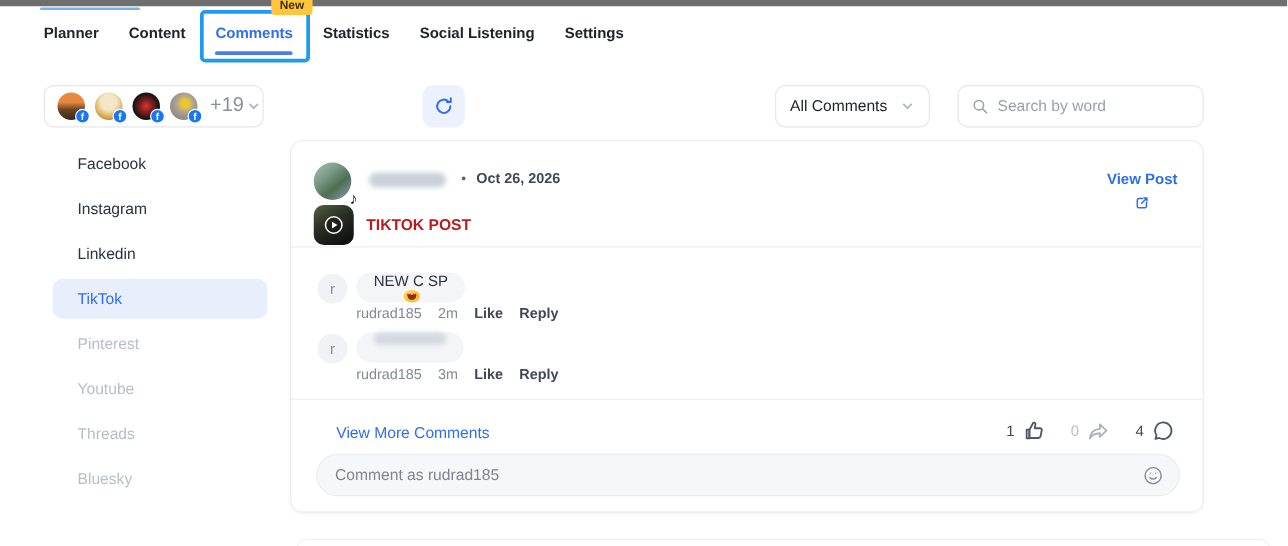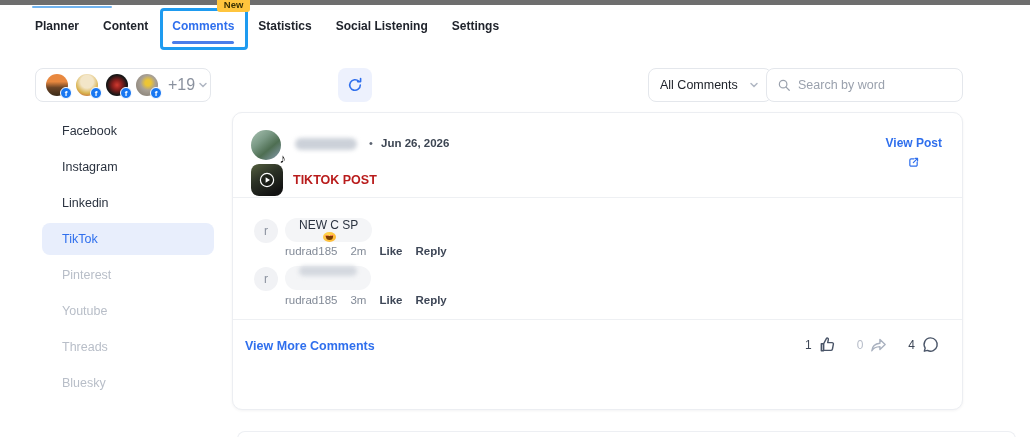--- a/index.html
+++ b/index.html
@@ -37,21 +37,21 @@
   .more-count { color:var(--muted-text,#8a919e); font-size:16px; margin-left:2px; }
   .chev { margin-left:auto; flex:none; }
 
   .refresh-btn { left:338px; width:34px; justify-content:center; background:#edf1fd; border:none; cursor:pointer; }
 
   .date-range { left:378px; width:226px; padding:0 14px; gap:0; cursor:pointer; }
   .date-ph { color:#8b92a0; font-size:12.5px; }
   .date-arrow { color:#b0b7c3; font-size:13px; margin:0 16px; }
   .cal-icon { margin-left:auto; }
 
-  .comments-filter { left:648px; width:124px; padding:0 11px; cursor:pointer; }
+  .comments-filter { left:620px; width:124px; padding:0 11px; cursor:pointer; }
   .cf-label { font-size:12.5px; color:#20242c; font-weight:500; }
 
   .search-box { left:766px; width:197px; padding:0 10px; gap:7px; }
   .search-box input { border:none; outline:none; flex:1; font-size:12.5px; color:#20242c;
                       font-family:"Liberation Sans",sans-serif; background:transparent; min-width:0; }
   .search-box input::placeholder { color:#9aa1ad; }
 
   
   .side { position:absolute; left:42px; top:115px; width:172px; }
   .side-item { height:32px; margin-bottom:4px; display:flex; align-items:center; padding-left:20px;
@@ -87,22 +87,22 @@
   .meta { position:absolute; left:52px; display:flex; gap:13px; font-size:11.5px; color:#828a97; align-items:center; }
   .meta .act { color:#3e4757; font-weight:700; cursor:pointer; }
 
   .emoji { display:inline-block; width:13px; height:13px; border-radius:50%; margin-left:2px; vertical-align:-2px;
            background:radial-gradient(circle at 35% 30%,#ffd84d,#ffb02e); position:relative; }
   .emoji::before { content:"\2665\2665"; position:absolute; top:1.5px; left:0; right:0; text-align:center;
                    font-size:6.5px; line-height:6px; color:#e0245e; letter-spacing:.5px; }
   .emoji::after { content:""; position:absolute; left:3px; right:3px; bottom:2.5px; height:4px;
                   border-radius:0 0 7px 7px; background:#7a3d00; }
 
-  .view-more { position:absolute; left:12px; top:226px; color:var(--accent-blue,#2f6fed);
-               font-size:12.5px; font-weight:700; cursor:pointer; }
+  .view-more { position:absolute; left:36px; top:226px; color:var(--accent-blue,#2f6fed);
+               font-size:12.5px; font-weight:400; cursor:pointer; }
   .reactions { position:absolute; right:22px; top:222px; display:flex; align-items:center; gap:20px; }
   .rx { display:flex; align-items:center; gap:6px; font-size:12px; color:#3e4757; cursor:pointer; }
   .rx.muted { color:#b7bdc9; }
 
   .cmt-input { position:absolute; left:20px; top:250px; width:691px; height:34px; background:#f6f7f9;
                border:1px solid #eaecf0; border-radius:17px; display:flex; align-items:center; padding:0 12px 0 14px; }
   .cmt-input input { flex:1; border:none; outline:none; background:transparent; font-size:12.5px;
                      color:#20242c; font-family:"Liberation Sans",sans-serif; }
   .cmt-input input::placeholder { color:#7d8593; }
 
@@ -193,21 +193,21 @@
     <div class="side-item disabled">Bluesky</div>
   </div>
 
   <div class="card">
 
     <div class="post-avatar">
       <span class="note-badge">♪</span>
     </div>
     <div class="blur-name"></div>
     <span class="post-dot">•</span>
-    <span class="post-date">Jun 26, 2026</span>
+    <span class="post-date">Oct 26, 2026</span>
     <div class="view-post">
       <span>View Post</span>
       <span>
         <svg width="13" height="13" viewBox="0 0 16 16" fill="none" stroke="#2f6fed" stroke-width="1.5" stroke-linecap="round" stroke-linejoin="round">
           <path d="M8.5 3.5H5A1.5 1.5 0 0 0 3.5 5v6A1.5 1.5 0 0 0 5 12.5h6a1.5 1.5 0 0 0 1.5-1.5V7.5"></path>
           <path d="M10 3h3v3M13 3L7.8 8.2"></path>
         </svg>
       </span>
     </div>
 
@@ -271,18 +271,29 @@
       <div class="rx">
         <span>4</span>
         <span>
           <svg width="19" height="19" viewBox="0 0 20 20" fill="none" stroke="#4a5568" stroke-width="1.5" stroke-linejoin="round">
             <path d="M10 3a7 7 0 1 1-3.2 13.2L3.5 17l.9-3.2A7 7 0 0 1 10 3z"></path>
           </svg>
         </span>
       </div>
     </div>
 
+    <div class="cmt-input">
+      <input type="text" placeholder="Comment as rudrad185" style="">
+      <span>
+        <svg width="17" height="17" viewBox="0 0 18 18" fill="none" stroke="#8a919e" stroke-width="1.3" stroke-linecap="round">
+          <circle cx="9" cy="9" r="6.8"></circle>
+            <path d="M6.3 10.6a3.4 3.4 0 0 0 5.4 0"></path>
+          <circle cx="6.8" cy="7" r="0.6" fill="#8a919e" stroke="none"></circle>
+            <circle cx="11.2" cy="7" r="0.6" fill="#8a919e" stroke="none"></circle>
+        </svg>
+      </span>
+    </div>
 
   </div>
 
   <div class="next-card-hint"></div>
 
 </div>
 
 </body></html>

